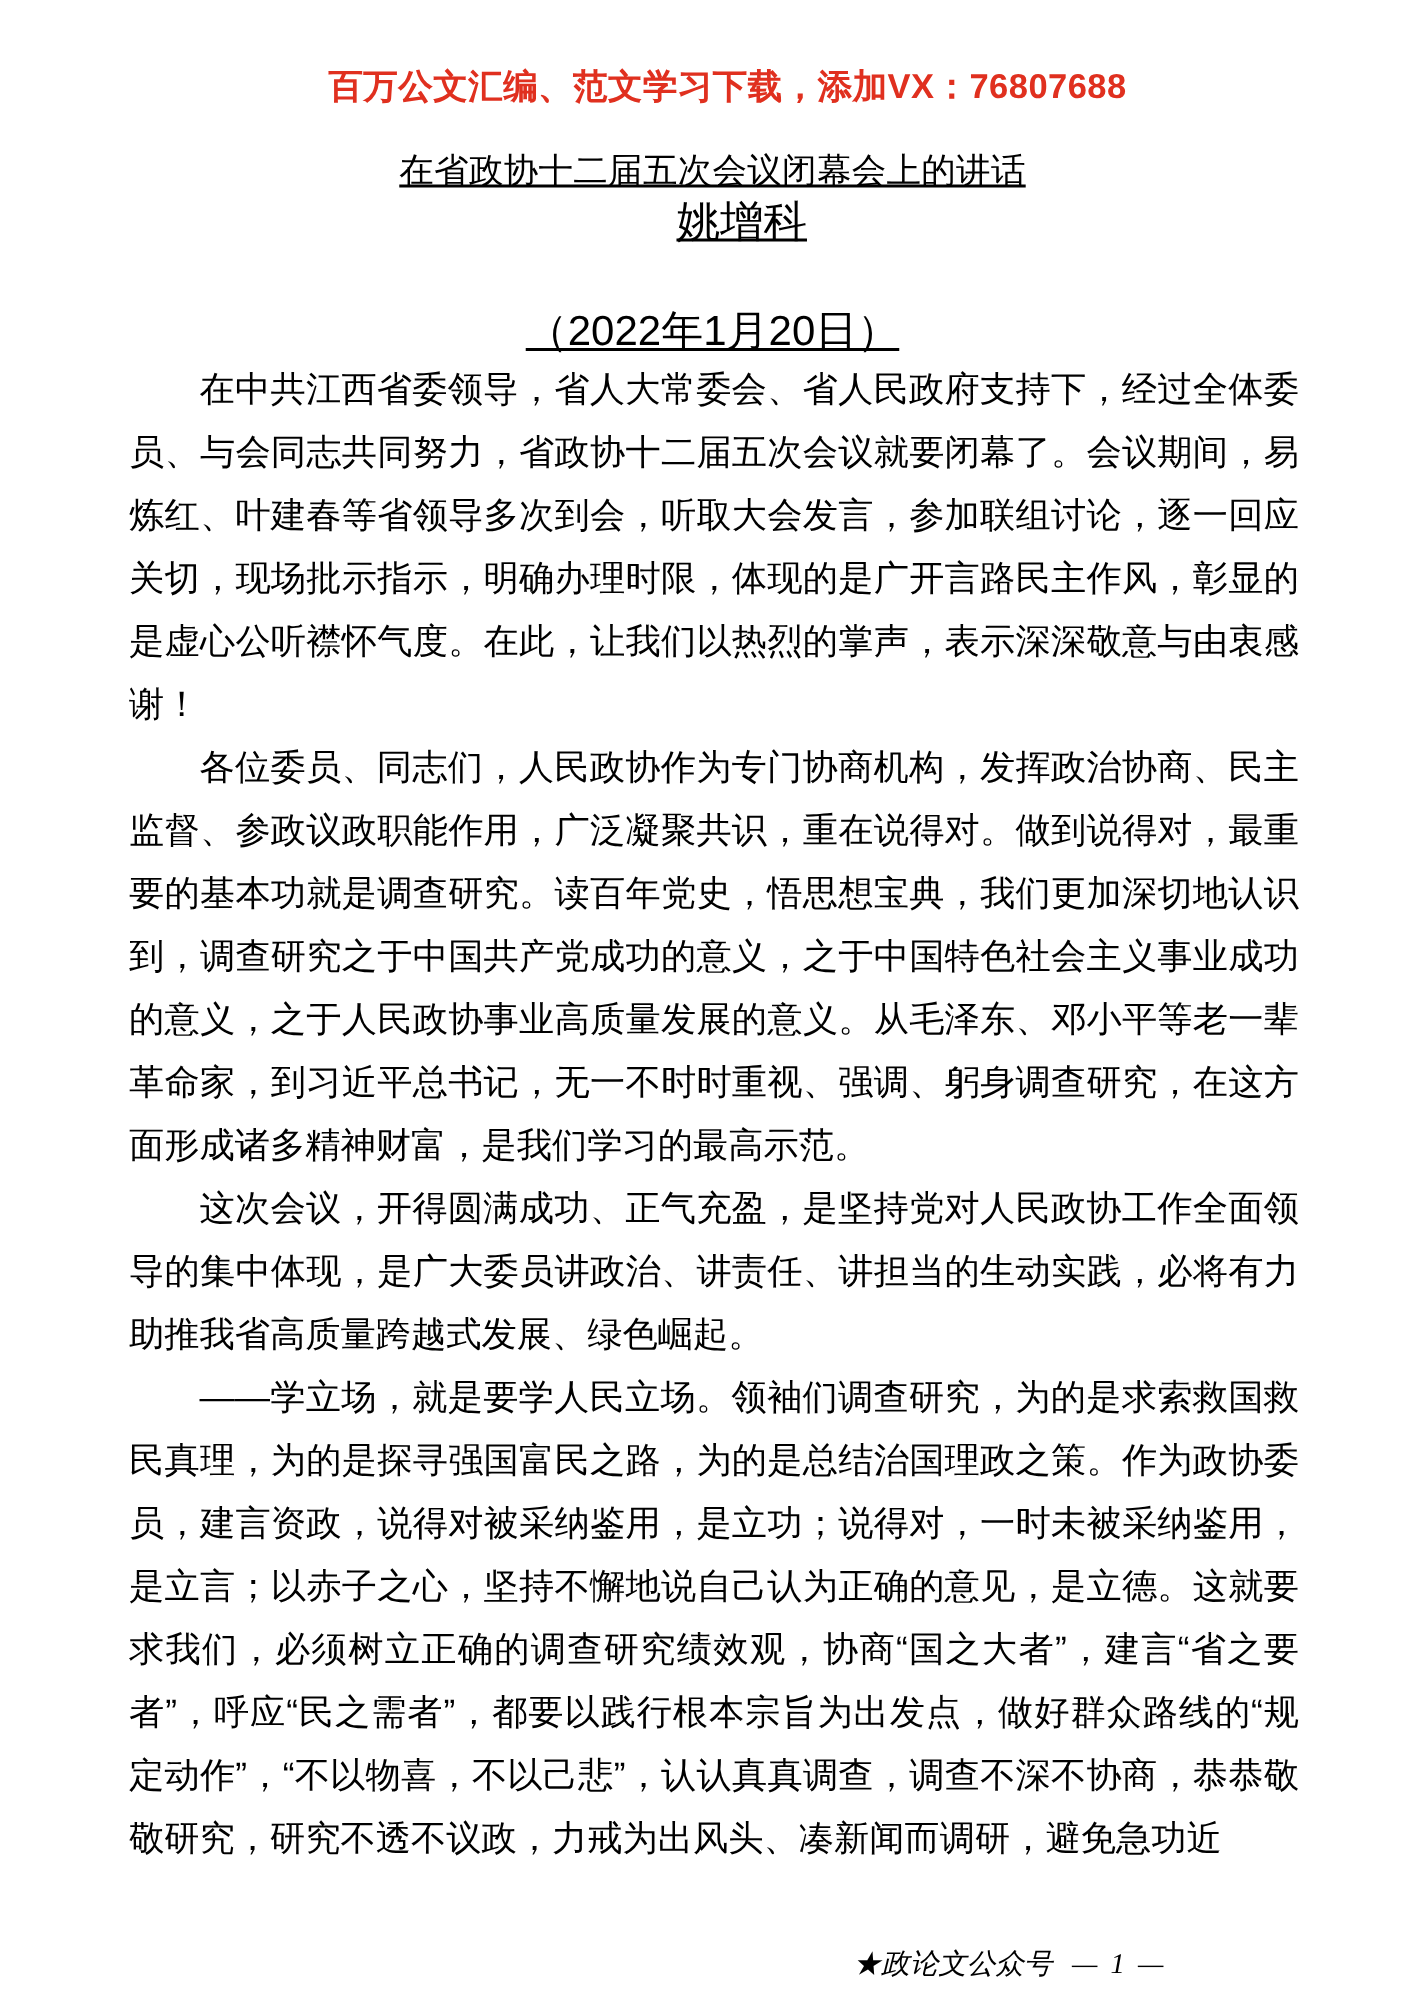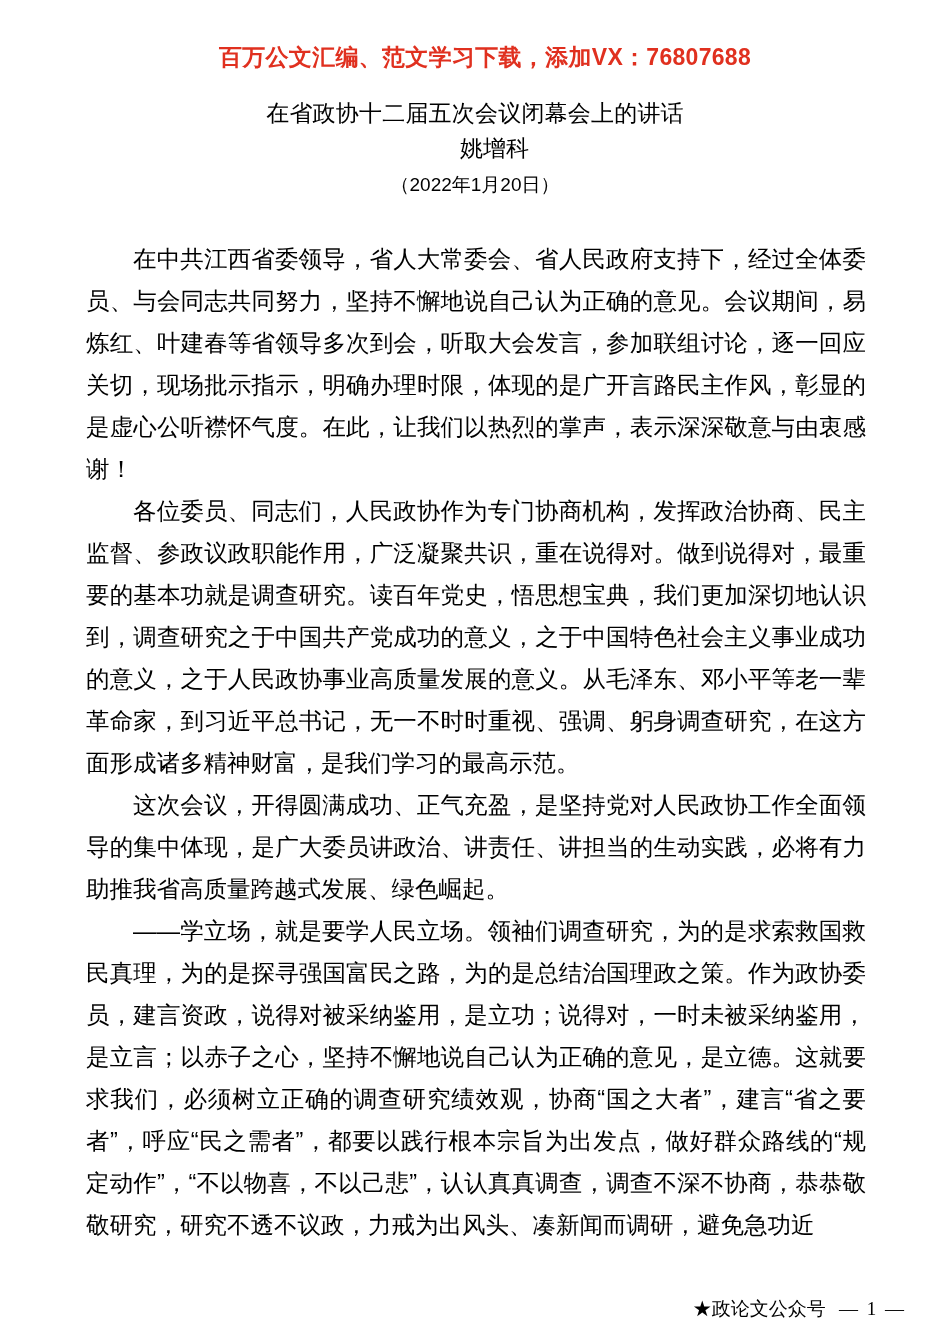--- a/index.html
+++ b/index.html
@@ -33,37 +33,39 @@
     padding-left: 10px;
   }
 
   
   .title-block {
     position: absolute;
     top: 96px;
     left: 0;
     width: 950px;
     text-align: center;
+    text-decoration: underline;
   }
   .doc-title {
     font-size: 23px;
     line-height: 34px;
     font-weight: normal;
     letter-spacing: 0.2px;
   }
   .doc-author {
-    font-size: 23px;
+    font-size: 29px;
     line-height: 36px;
     font-weight: normal;
     padding-left: 39px;
   }
   .doc-date {
-    font-size: 19px;
+    font-size: 28px;
     line-height: 38px;
     font-weight: normal;
+    margin-top: 36px;
   }
 
   
   .body {
     position: absolute;
     top: 238px;
     left: 86px;
     width: 780px;
   }
   .para {
@@ -79,22 +81,23 @@
   .para.indent {
     text-indent: 2em;
   }
 
   
   .footer {
     position: absolute;
     bottom: 22px;
     left: 0;
     width: 906px;
-    text-align: right;
+    text-align: center;
     padding-right: 0;
+    font-style: italic;
   }
   .footer-inner {
     display: inline-block;
     margin-left: 440px;
     font-size: 19px;
     white-space: nowrap;
   }
   .footer-mark {
     font-family: "Liberation Serif", "DejaVu Serif", serif;
     font-size: 19px;
@@ -113,21 +116,21 @@
 
   <div class="promo">百万公文汇编、范文学习下载，添加VX：76807688</div>
 
   <div class="title-block">
     <div class="doc-title">在省政协十二届五次会议闭幕会上的讲话</div>
     <div class="doc-author">姚增科</div>
     <div class="doc-date">（2022年1月20日）</div>
   </div>
 
   <div class="body">
-    <p class="para indent">在中共江西省委领导，省人大常委会、省人民政府支持下，经过全体委员、与会同志共同努力，坚持不懈地说自己认为正确的意见。会议期间，易炼红、叶建春等省领导多次到会，听取大会发言，参加联组讨论，逐一回应关切，现场批示指示，明确办理时限，体现的是广开言路民主作风，彰显的是虚心公听襟怀气度。在此，让我们以热烈的掌声，表示深深敬意与由衷感谢！</p>
+    <p class="para indent">在中共江西省委领导，省人大常委会、省人民政府支持下，经过全体委员、与会同志共同努力，省政协十二届五次会议就要闭幕了。会议期间，易炼红、叶建春等省领导多次到会，听取大会发言，参加联组讨论，逐一回应关切，现场批示指示，明确办理时限，体现的是广开言路民主作风，彰显的是虚心公听襟怀气度。在此，让我们以热烈的掌声，表示深深敬意与由衷感谢！</p>
     <p class="para indent">各位委员、同志们，人民政协作为专门协商机构，发挥政治协商、民主监督、参政议政职能作用，广泛凝聚共识，重在说得对。做到说得对，最重要的基本功就是调查研究。读百年党史，悟思想宝典，我们更加深切地认识到，调查研究之于中国共产党成功的意义，之于中国特色社会主义事业成功的意义，之于人民政协事业高质量发展的意义。从毛泽东、邓小平等老一辈革命家，到习近平总书记，无一不时时重视、强调、躬身调查研究，在这方面形成诸多精神财富，是我们学习的最高示范。</p>
     <p class="para indent">这次会议，开得圆满成功、正气充盈，是坚持党对人民政协工作全面领导的集中体现，是广大委员讲政治、讲责任、讲担当的生动实践，必将有力助推我省高质量跨越式发展、绿色崛起。</p>
     <p class="para indent">——学立场，就是要学人民立场。领袖们调查研究，为的是求索救国救民真理，为的是探寻强国富民之路，为的是总结治国理政之策。作为政协委员，建言资政，说得对被采纳鉴用，是立功；说得对，一时未被采纳鉴用，是立言；以赤子之心，坚持不懈地说自己认为正确的意见，是立德。这就要求我们，必须树立正确的调查研究绩效观，协商“国之大者”，建言“省之要者”，呼应“民之需者”，都要以践行根本宗旨为出发点，做好群众路线的“规定动作”，“不以物喜，不以己悲”，认认真真调查，调查不深不协商，恭恭敬敬研究，研究不透不议政，力戒为出风头、凑新闻而调研，避免急功近</p>
   </div>
 
   <div class="footer">
     <span class="footer-inner">
       <span class="footer-mark">★</span><span class="footer-mark">政论文公众号</span>
       <span class="footer-page">— 1 —</span>
     </span>

